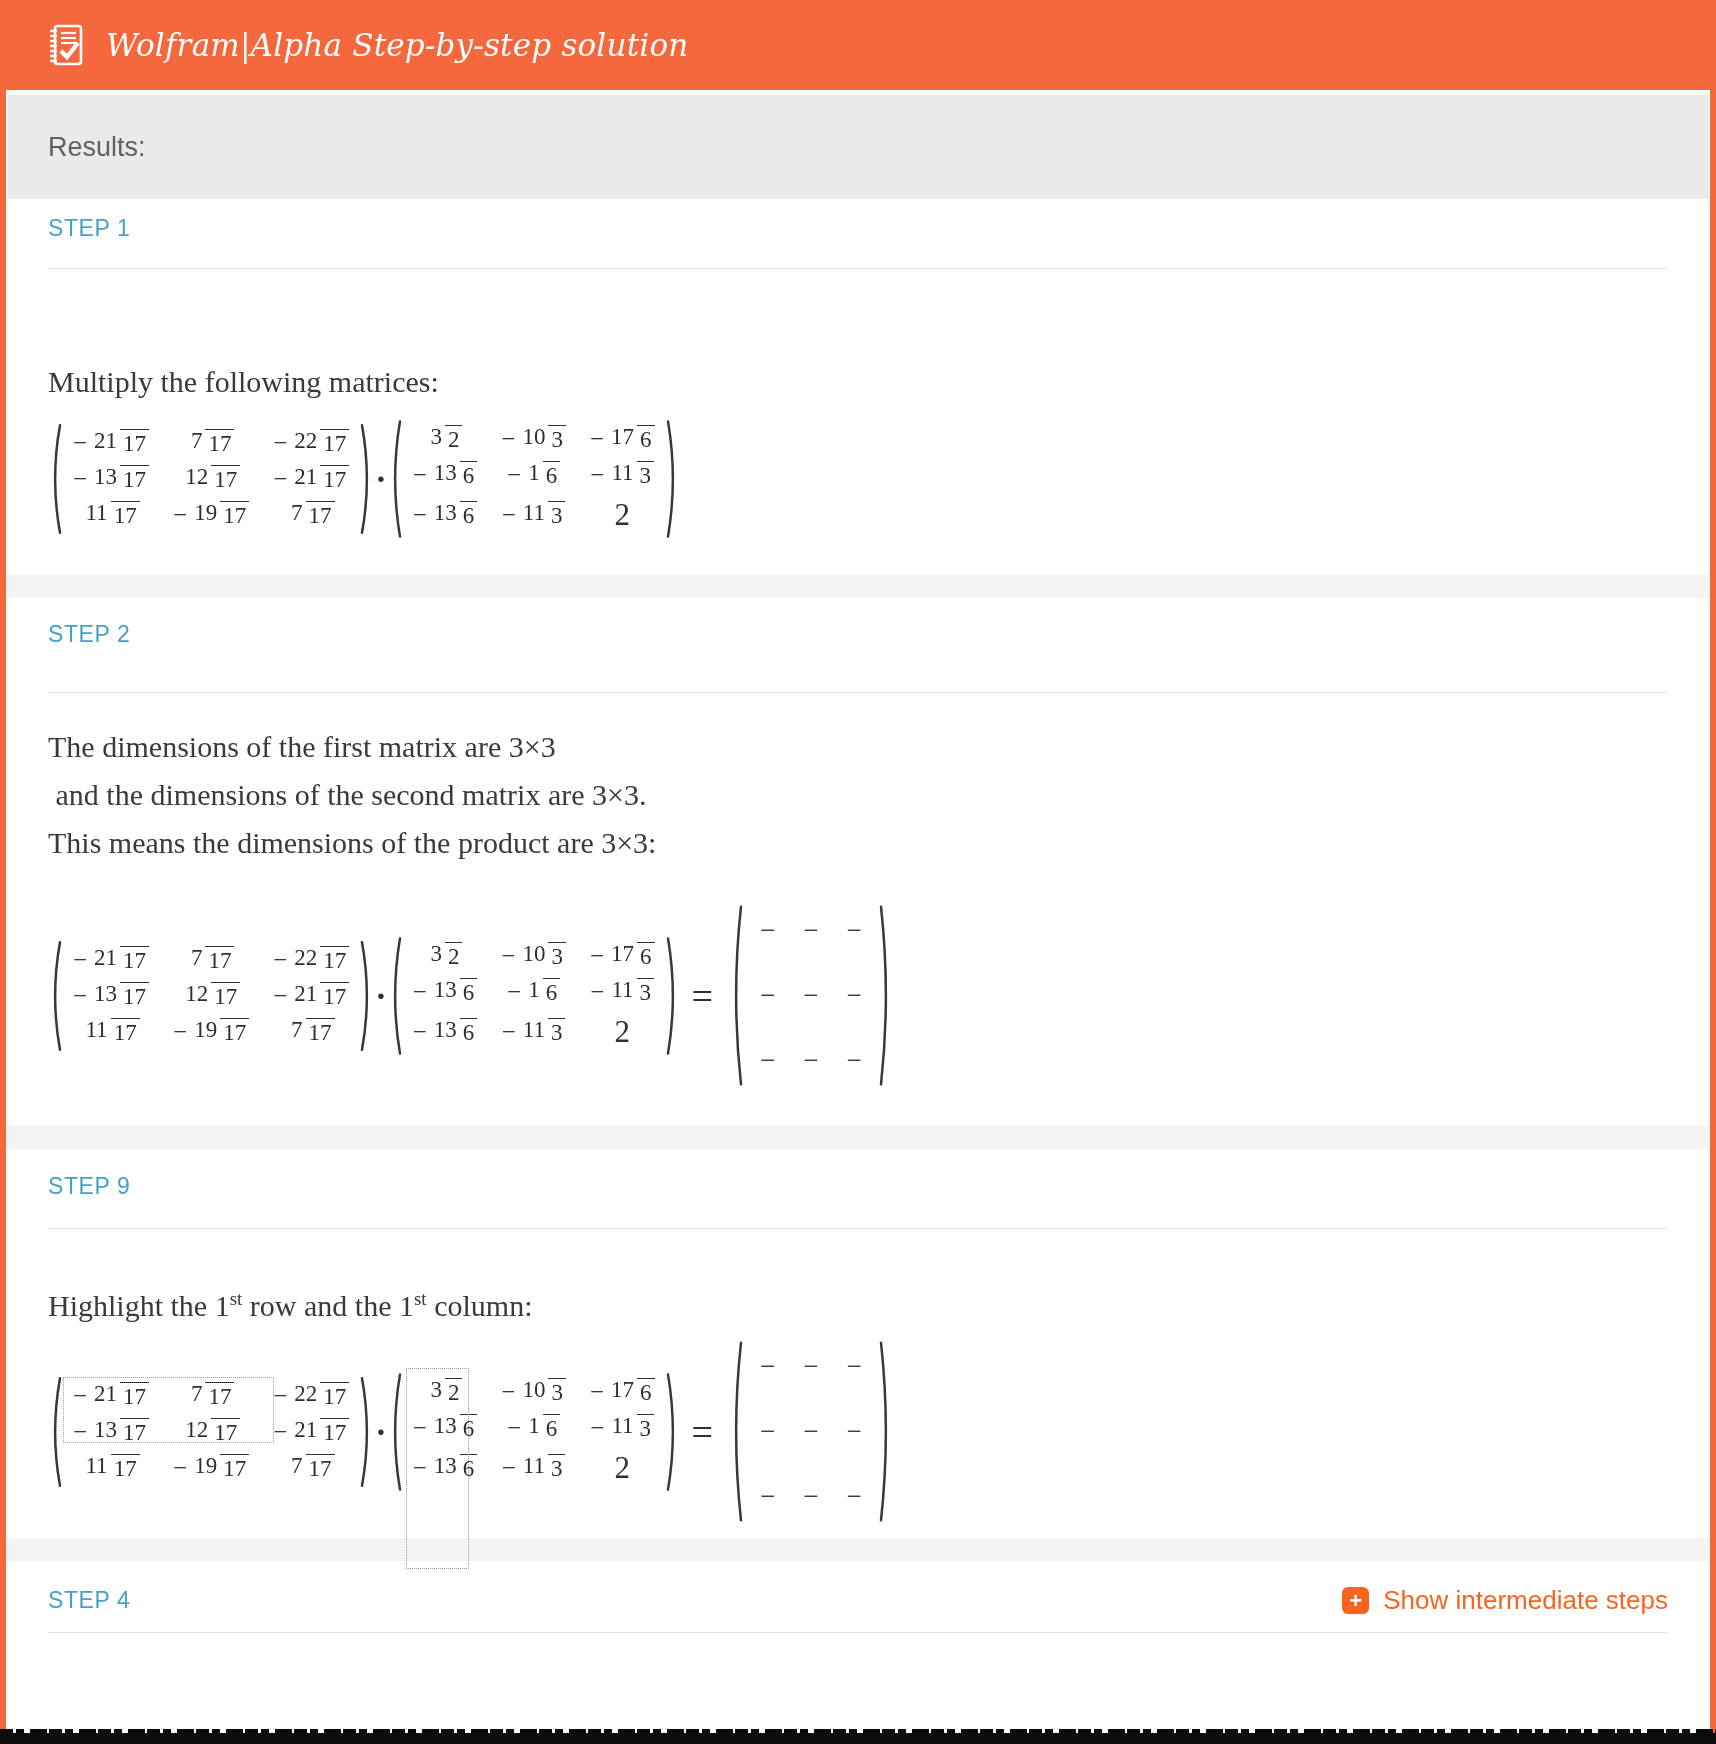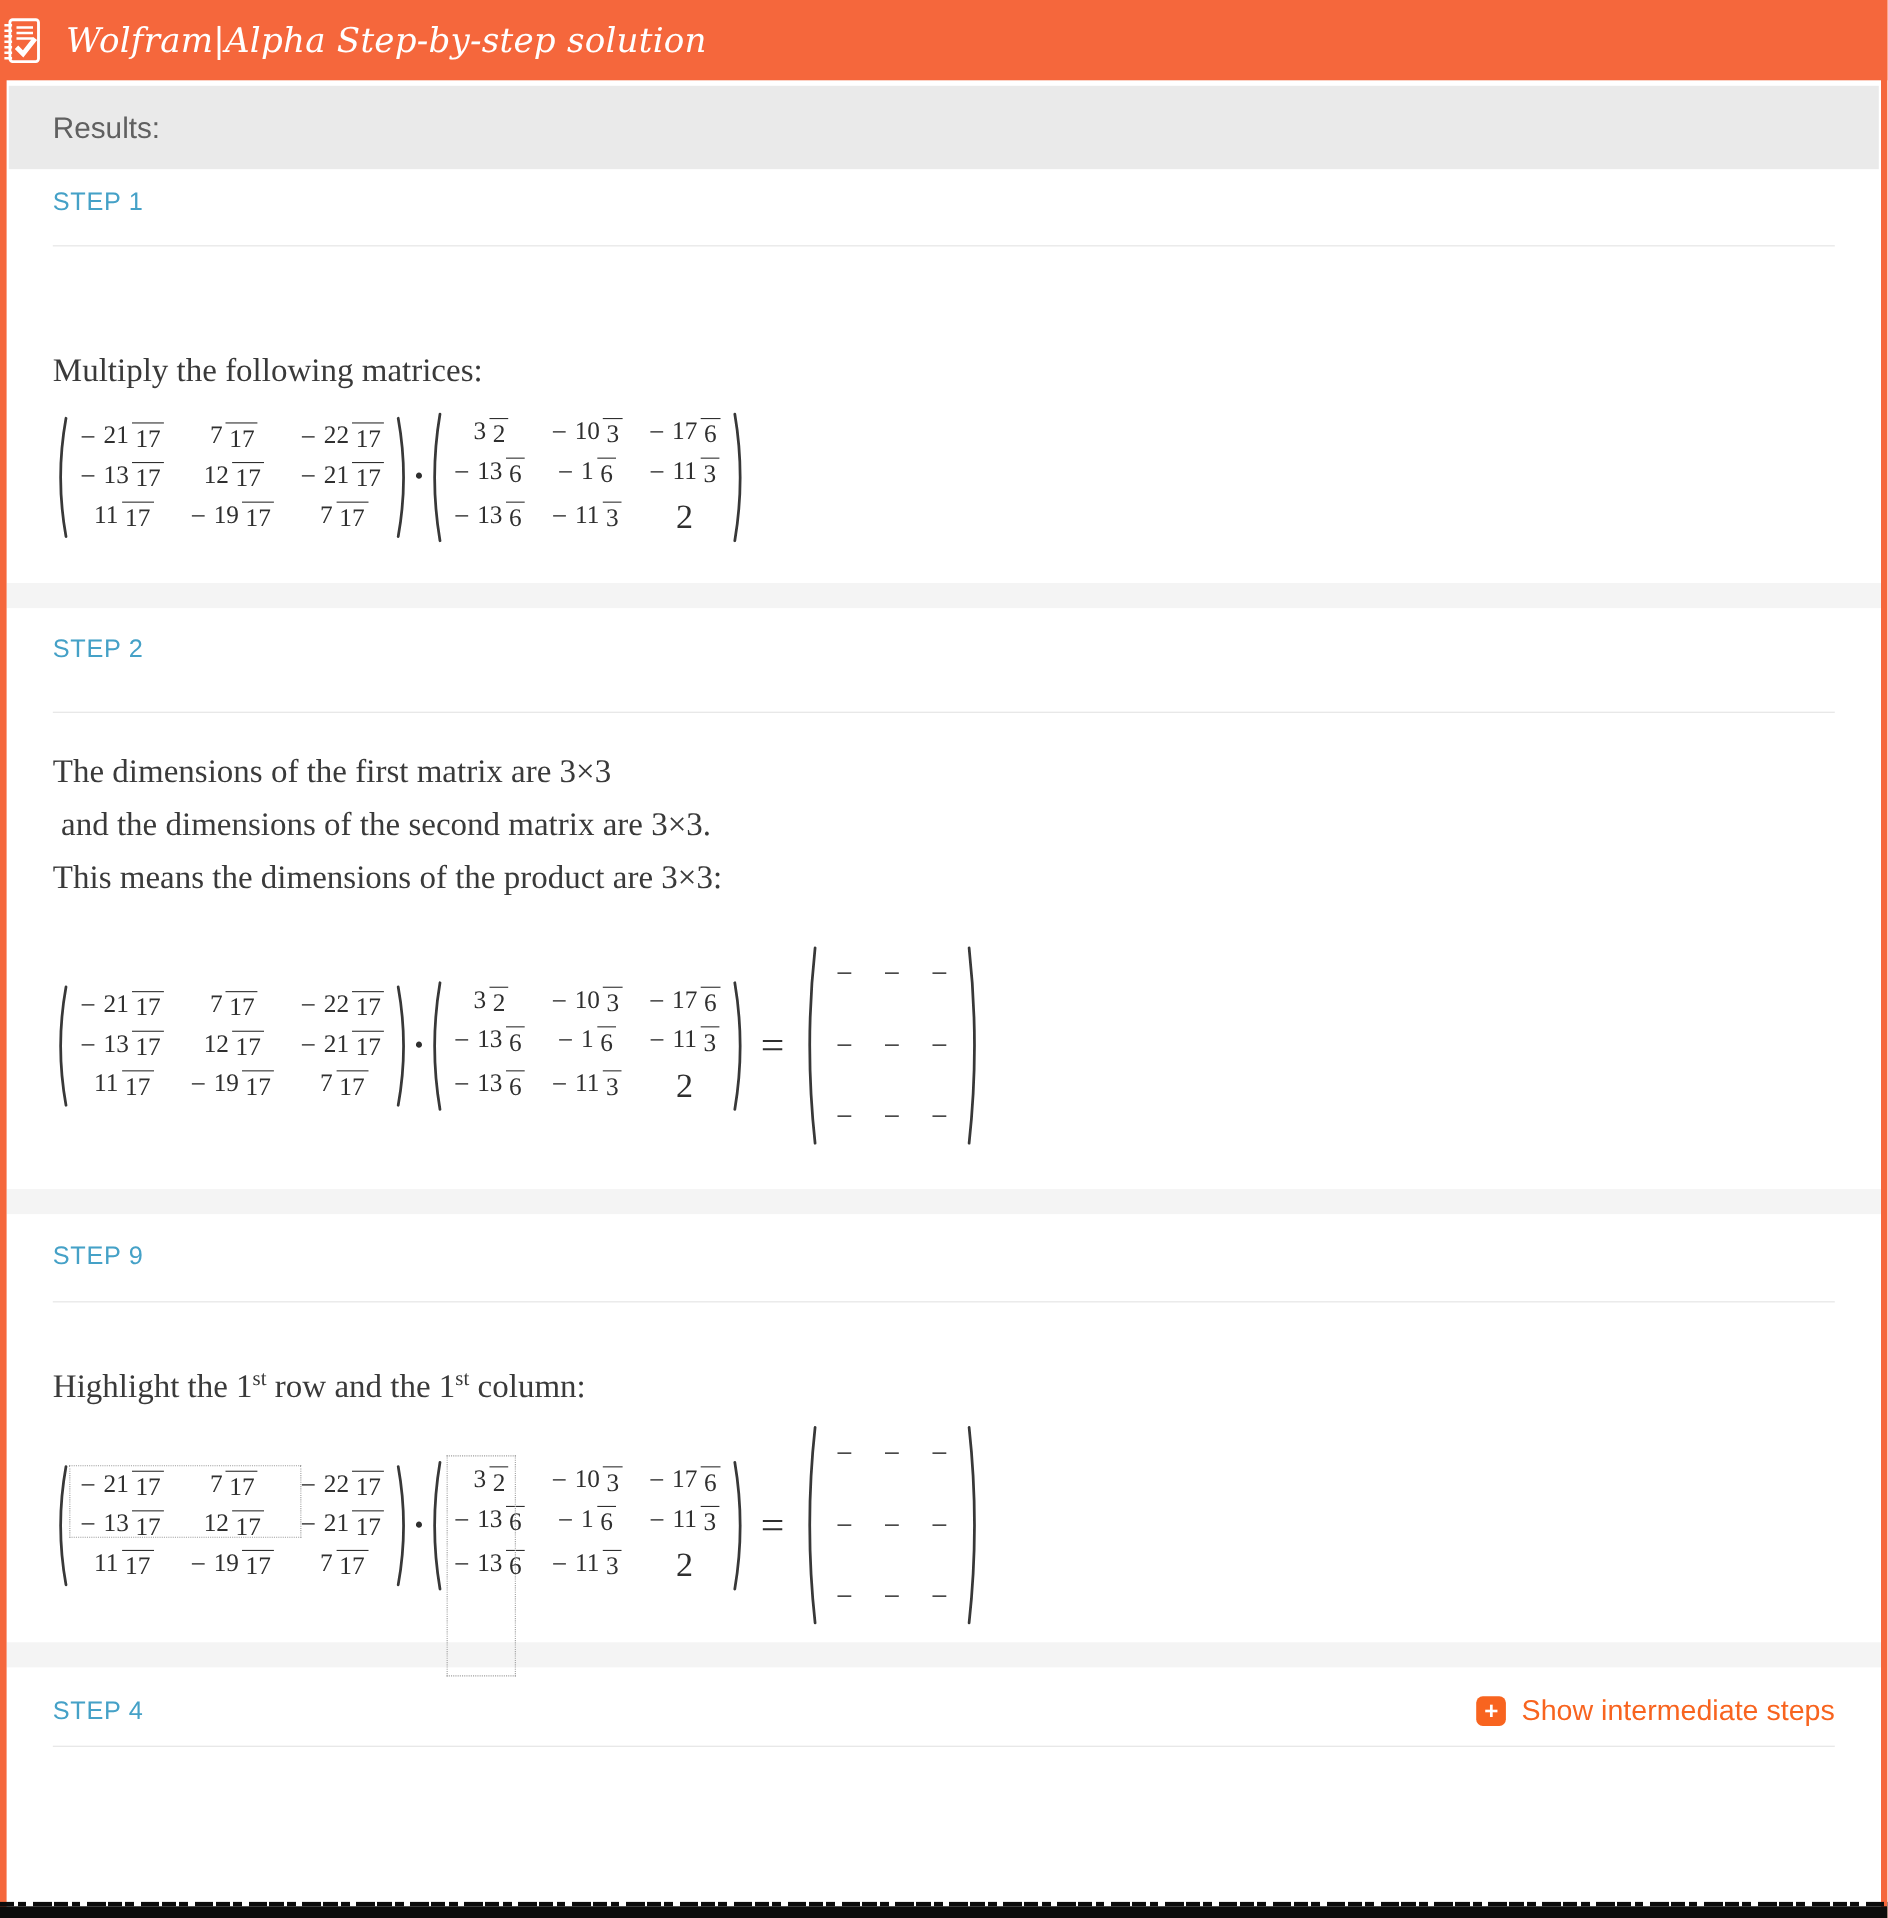--- a/index.html
+++ b/index.html
@@ -13,38 +13,38 @@
   .side-border {
     position: absolute; top: 0; bottom: 0; width: 6px;
     background: #f5673c; z-index: 6;
   }
   .side-border.left { left: 0; }
   .side-border.right { right: 0; }
 
   
   .app-header {
     position: relative; z-index: 7;
-    height: 73px; background: #f5673c;
+    height: 90px; background: #f5673c;
     display: flex; align-items: center;
-    gap: 20px;
+    padding-left: 46px; gap: 20px;
     box-sizing: border-box;
   }
   .app-header .title {
     color: #ffffff;
     font-family: "DejaVu Serif", serif;
     font-style: italic;
     font-size: 31px;
     letter-spacing: 0.2px;
   }
   .notepad-icon { display: block; }
 
   
   .results-bar {
     margin: 5px 8px 0 8px;
-    height: 76px;
+    height: 104px;
     background: #eaeaea;
     display: flex; align-items: center;
     padding-left: 40px;
     box-sizing: border-box;
   }
   .results-bar .results-text {
     color: #606060; font-size: 27px;
   }
 
   

